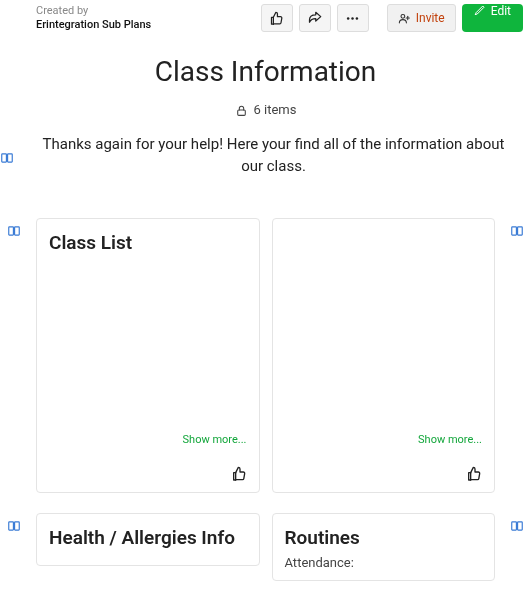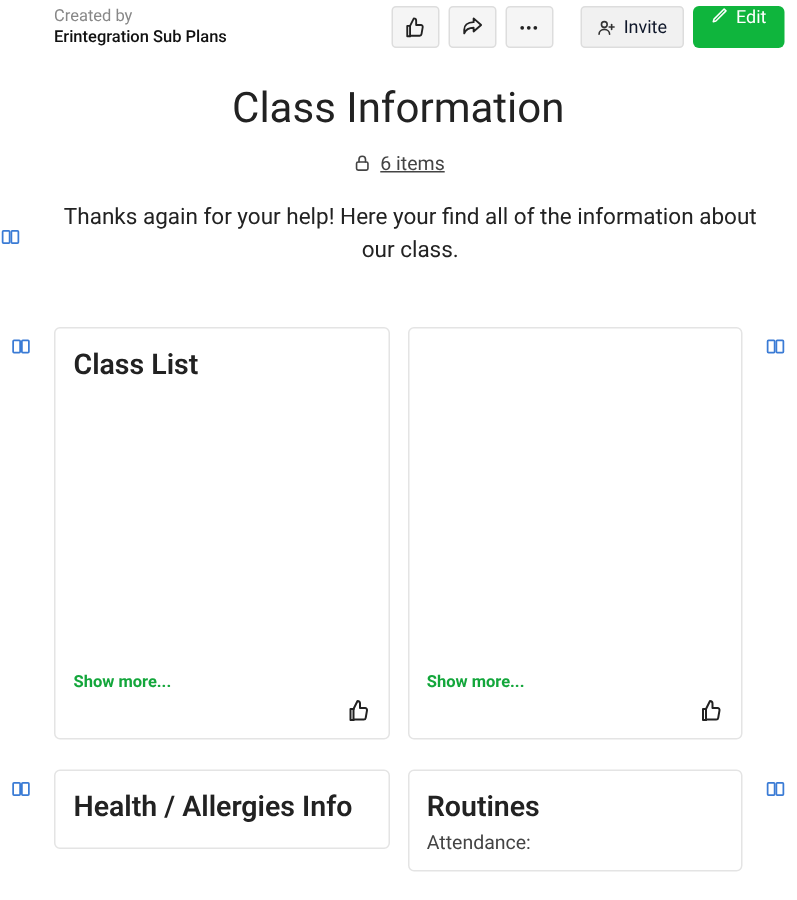--- a/index.html
+++ b/index.html
@@ -5,37 +5,37 @@
   * { box-sizing: border-box; margin: 0; padding: 0; }
   html, body { width: 531px; height: 600px; font-family: -apple-system, BlinkMacSystemFont, "Segoe UI", Roboto, Helvetica, Arial, sans-serif; background: #fff; color: #222; overflow: hidden; }
   .top-bar { display: flex; align-items: flex-start; padding: 4px 8px 0 8px; margin-left: 28px; }
   .created-block { flex: 1; font-size: 11px; line-height: 1.3; }
   .created-label { color: #888; }
   .created-name { color: #111; font-weight: 500; }
   .action-row { display: flex; align-items: center; gap: 6px; }
   .icon-btn { width: 32px; height: 28px; border: 1px solid #ddd; background: #f5f5f5; border-radius: 3px; display: flex; align-items: center; justify-content: center; cursor: pointer; }
   .icon-btn svg { width: 15px; height: 15px; stroke: #222; }
   .icon-btn.more svg { stroke: none; fill: #222; }
-  .invite-btn { height: 28px; padding: 0 10px; background: #f1f1f1; border: 1px solid #ddd; border-radius: 3px; display: flex; align-items: center; gap: 5px; font-size: 12px; color: #0f172a; cursor: pointer; }
+  .invite-btn { height: 28px; padding: 0 10px; background: #f1f1f1; border: 1px solid #ddd; border-radius: 3px; display: flex; align-items: center; gap: 5px; font-size: 12px; color: #c2410c; cursor: pointer; }
   .invite-btn svg { width: 13px; height: 13px; stroke: #333; }
   .edit-btn { height: 28px; padding: 0 12px; background: #0fb53d; border: none; border-radius: 4px; display: flex; align-items: flex-start; gap: 5px; font-size: 12px; color: #fff; cursor: pointer; }
   .edit-btn svg { width: 12px; height: 12px; stroke: #fff; }
   .page-title { text-align: center; font-size: 28px; font-weight: 400; margin-top: 22px; }
-  .item-count-row { display: flex; align-items: flex-start; justify-content: center; gap: 6px; margin-top: 14px; font-size: 13px; color: #444; text-decoration: underline; }
+  .item-count-row { display: flex; align-items: flex-end; justify-content: center; gap: 6px; margin-top: 14px; font-size: 13px; color: #444; }
   .item-count-row svg { width: 13px; height: 13px; stroke: #444; }
   .intro-row { display: flex; align-items: center; gap: 6px; padding: 16px 4px 0 0; }
   .intro-text { flex: 1; text-align: center; font-size: 15px; line-height: 1.5; color: #222; padding: 0 18px; }
   .cards-grid { display: grid; grid-template-columns: 20px 1fr 1fr 20px; column-gap: 12px; row-gap: 20px; padding: 40px 4px 0 4px; align-items: start; }
   .side-icon { display: flex; justify-content: center; padding-top: 6px; }
   .side-icon svg { width: 14px; height: 14px; }
   .card { border: 1px solid #e4e4e4; border-radius: 4px; padding: 12px 12px 10px 12px; background: #fff; display: flex; flex-direction: column; }
   .card-title { font-size: 19px; font-weight: 600; color: #222; line-height: 1.25; }
   .card.tall { height: 275px; }
   .card-body { flex: 1; font-size: 13px; color: #444; margin-top: 6px; }
-  .show-more { font-size: 11px; font-weight: 700; color: #13a63b; cursor: pointer; margin-bottom: 5px; }
+  .show-more { font-size: 11px; font-weight: 400; color: #13a63b; cursor: pointer; margin-bottom: 20px; text-align: right; }
   .card-footer { display: flex; justify-content: flex-end; }
   .card-footer svg { width: 16px; height: 16px; stroke: #222; cursor: pointer; }
 </style>
 </head>
 <body>
 
 <div class="top-bar">
   <div class="created-block">
     <div class="created-label">Created by</div>
     <div class="created-name">Erintegration Sub Plans</div>

